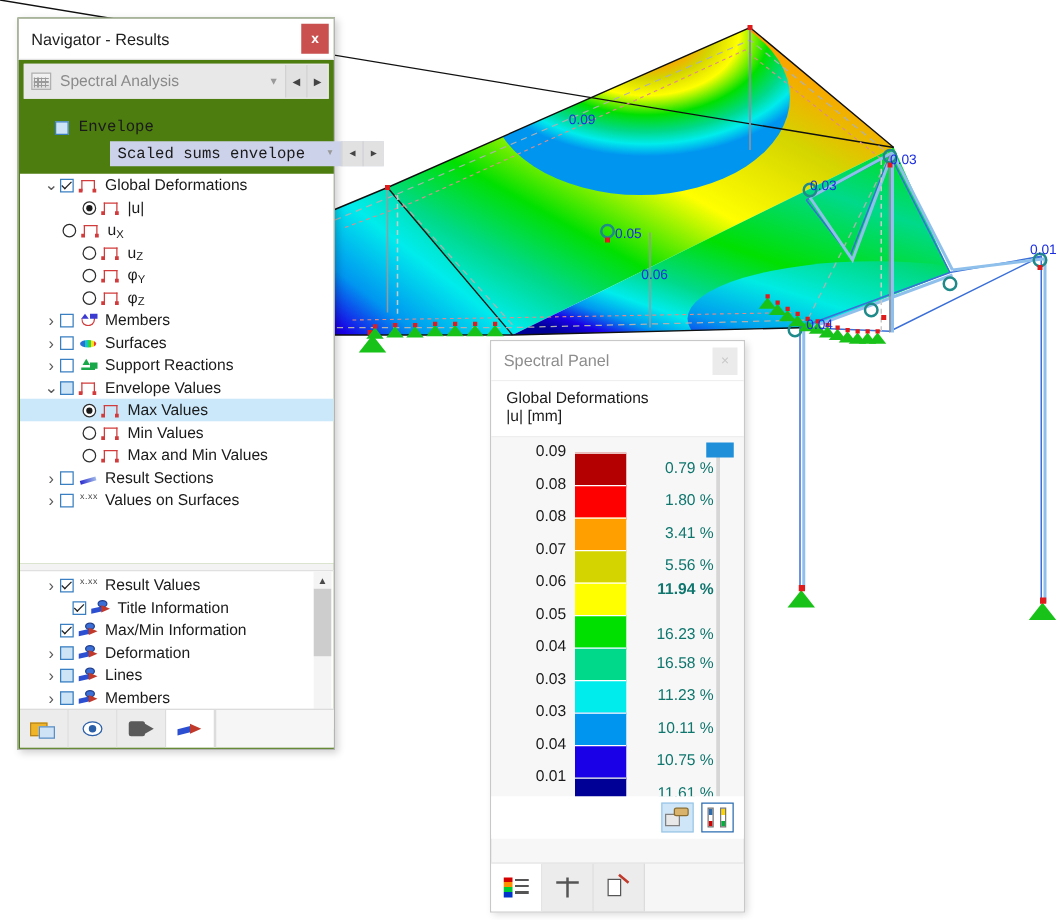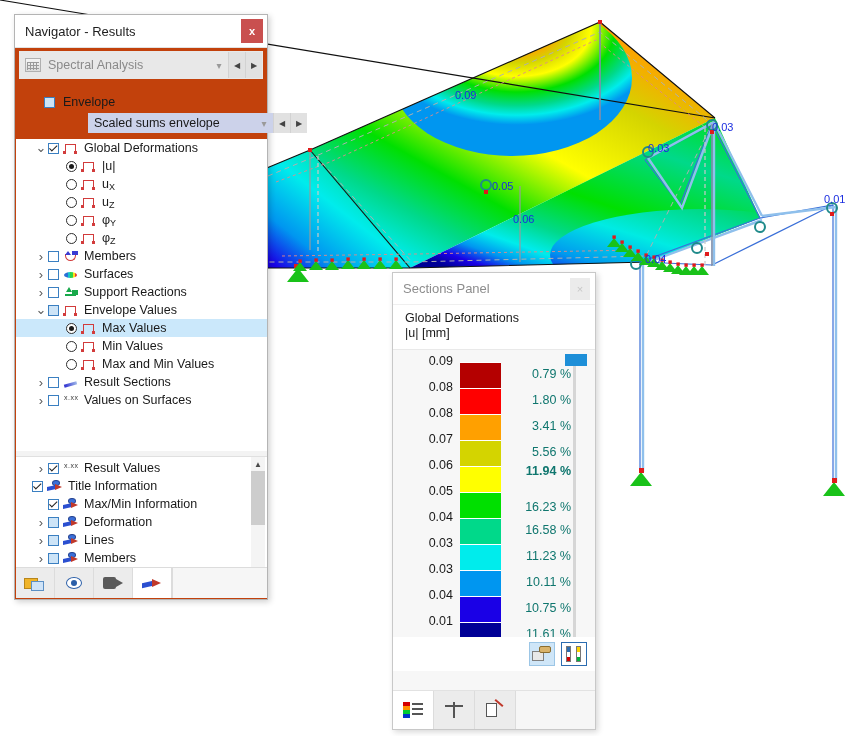--- a/index.html
+++ b/index.html
@@ -11,21 +11,21 @@
   }
   #root { position: relative; width: 850px; height: 736px; background:#fff; }
 
   
   #viewport { position:absolute; left:0; top:0; width:850px; height:736px; background:#ffffff; }
   #viewport svg { display:block; }
 
   
   #navigator {
     position:absolute; left:14px; top:14px; width:254px; height:586px;
-    background:#c2410c;
+    background:#4d7c0f;
     border:1px solid #b4b4b4;
     box-shadow: 2px 2px 6px rgba(0,0,0,.18);
     box-sizing:border-box;
   }
   #nav-title {
     height:33px; background:#ffffff; border-bottom:1px solid #e2e2e2;
     display:flex; align-items:center; justify-content:space-between;
     padding-left:10px; box-sizing:border-box;
   }
   #nav-title .t { font-size:13px; color:#1d1d1d; }
@@ -416,21 +416,21 @@
     </div>
 
     <div id="nav-combo">
       <span class="ico"></span>
       <span class="lbl">Spectral Analysis</span>
       <span class="chev">▾</span>
       <span class="spin">◀</span>
       <span class="spin">▶</span>
     </div>
 
-    <div style="position:absolute;left:1px;top:78px;width:295px;">
+    <div style="position:absolute;left:1px;top:78px;width:295px;font-family:Liberation Mono, monospace;">
       <div class="row" style="padding-left:28px;">
         <span class="cb lightfill"></span>
         <span class="lbl2" style="margin-left:7px">Envelope</span>
       </div>
       <div id="nav-combo2">
         <span class="lbl">Scaled sums envelope</span>
         <span class="chev">▾</span>
         <span class="spin">◀</span>
         <span class="spin">▶</span>
       </div>
@@ -442,21 +442,21 @@
           <span class="cb checked"></span>
           <span class="ticon ic-frame"></span>
           <span class="lbl2">Global Deformations</span>
         </div>
         <div class="row" style="padding-left: 36px;">
           <span class="exp"></span>
           <span class="rb on"></span>
           <span class="ticon ic-frame"></span>
           <span class="lbl2">|u|</span>
         </div>
-        <div class="row" style="padding-left: 36px;">
+        <div class="row" style="padding-left: 20px;">
           <span class="exp"></span>
           <span class="rb"></span>
           <span class="ticon ic-frame"></span>
           <span class="lbl2">u<span class="sub">X</span></span>
         </div>
         <div class="row" style="padding-left: 36px;">
           <span class="exp"></span>
           <span class="rb"></span>
           <span class="ticon ic-frame"></span>
           <span class="lbl2">u<span class="sub">Z</span></span>
@@ -536,21 +536,21 @@
     <div id="tree-bottom">
         <div style="padding-top: 2px;">
           <div class="row" style="padding-left: 18px;">
             <span class="exp" style="font-size: 13px;">›</span>
             <span class="cb checked"></span>
             <span class="ticon ic-xx-w">
               <i class="ic-xx" style="font-style: normal;">x.xx</i>
             </span>
             <span class="lbl2">Result Values</span>
           </div>
-          <div class="row" style="padding-left: 2px;">
+          <div class="row" style="padding-left: 28px;">
             <span class="exp"></span>
             <span class="cb checked"></span>
             <span class="ticon ic-arrow">
               <i class="ic-eye" style="position: absolute; inset: 0px;"></i>
             </span>
             <span class="lbl2">Title Information</span>
           </div>
           <div class="row" style="padding-left: 18px;">
             <span class="exp"></span>
             <span class="cb checked"></span>
@@ -611,21 +611,21 @@
         </div>
       <div class="tbtn active">
           <span class="ic-arrow2"></span>
         </div>
       <div class="tfill"></div>
     </div>
   </div>
 
   <div id="cpanel">
     <div id="cp-title">
-      <span class="t">Sections Panel</span>
+      <span class="t">Spectral Panel</span>
       <span id="cp-x">×</span>
     </div>
 
     <div id="cp-head">
       <div>Global Deformations</div>
       <div>|u| [mm]</div>
     </div>
 
     <div id="cp-legend">
       <div id="lg-track"></div>

